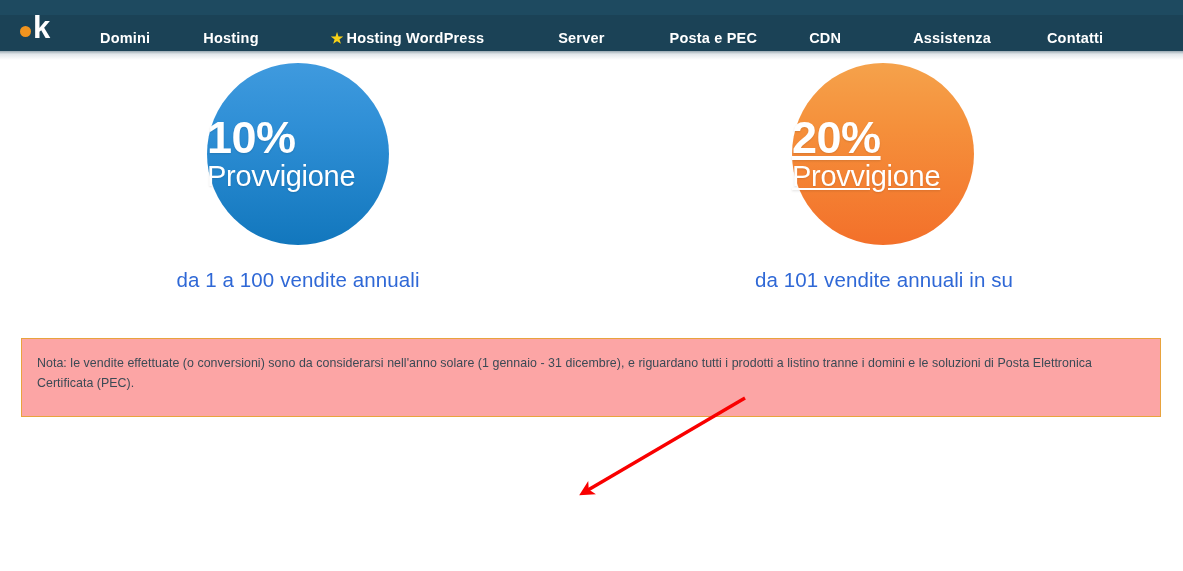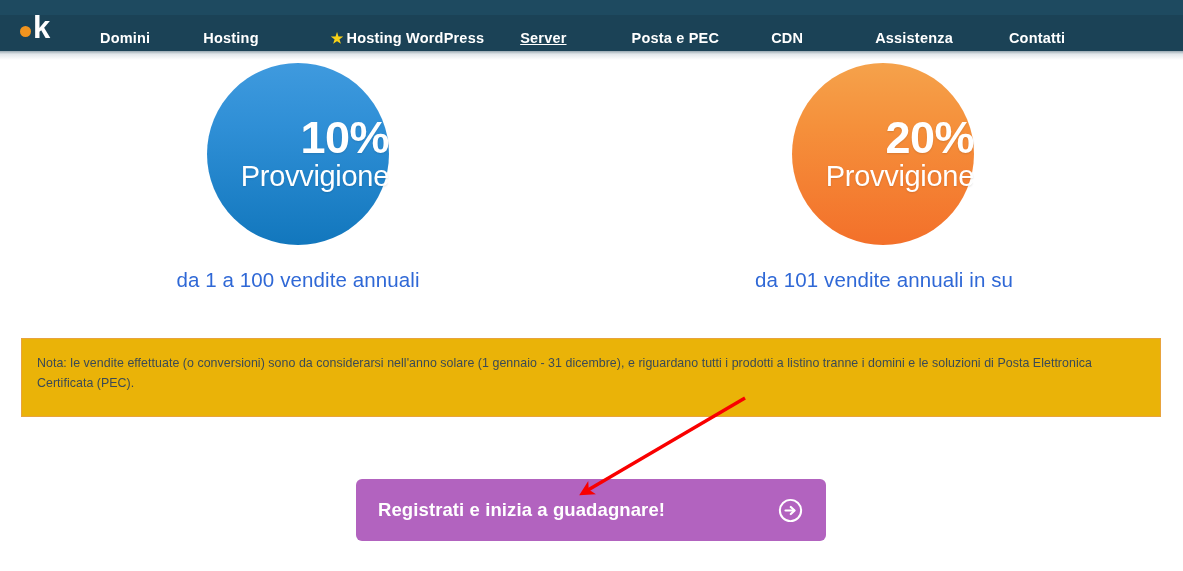--- a/index.html
+++ b/index.html
@@ -89,21 +89,21 @@
     color: #f7d117;
     font-size: 14px;
     margin-right: 3px;
     line-height: 1;
   }
 
   
   .ni-domini      { margin-left: 8px; }
   .ni-hosting     { margin-left: 53px; }
   .ni-wordpress   { margin-left: 72px; }
-  .ni-server      { margin-left: 36px; text-decoration: underline; }
+  .ni-server      { margin-left: 74px; }
   .ni-email       { margin-left: 65px; }
   .ni-cdn         { margin-left: 52px; }
   .ni-assistenza  { margin-left: 72px; }
   .ni-contatti    { margin-left: 56px; }
 
   
   .badge-wrap {
     position: absolute;
     top: 63px;
     width: 182px;
@@ -111,30 +111,31 @@
   }
   .badge-blue   { left: 207px; }
   .badge-orange { left: 792px; }
 
   .badge {
     width: 182px;
     height: 182px;
     border-radius: 50%;
     display: flex;
     flex-direction: column;
-    align-items: flex-end;
+    align-items: flex-start;
     justify-content: center;
     color: #ffffff;
     text-shadow: 0 1px 2px rgba(0,0,0,0.12);
   }
   .badge.blue {
     background: linear-gradient(to bottom, #3f9ade 0%, #2f8fd6 35%, #1277bd 100%);
   }
   .badge.orange {
     background: linear-gradient(to bottom, #f5a24b 0%, #f5903b 35%, #f3702a 100%);
+    text-decoration: underline;
   }
   .badge-pct {
     font-size: 45px;
     font-weight: bold;
     line-height: 44px;
     letter-spacing: -0.5px;
   }
   .badge-label {
     font-size: 29px;
     font-weight: normal;
@@ -156,21 +157,21 @@
   .caption-left  { left: 0px;   width: 596px; }
   .caption-right { left: 586px; width: 596px; }
 
   
   .note-box {
     position: absolute;
     left: 21px;
     top: 338px;
     width: 1140px;
     height: 79px;
-    background: #eab308;
+    background: #fca5a5;
     border: 1px solid #e8a33d;
     padding: 14px 20px 0 15px;
   }
   .note-text {
     color: #3b4a55;
     font-size: 12.4px;
     line-height: 20px;
     letter-spacing: 0.05px;
   }
 
@@ -279,28 +280,20 @@
     </div>
   </div>
 
   <div class="caption caption-left">da 1 a 100 vendite annuali</div>
   <div class="caption caption-right">da 101 vendite annuali in su</div>
 
   <div class="note-box">
     <div class="note-text">Nota: le vendite effettuate (o conversioni) sono da considerarsi nell'anno solare (1 gennaio - 31 dicembre), e riguardano tutti i prodotti a listino tranne i domini e le soluzioni di Posta Elettronica Certificata (PEC).</div>
   </div>
 
-  <button class="cta-button">
-    <span class="cta-label">Registrati e inizia a guadagnare!</span>
-    <svg class="cta-arrow-icon" viewBox="0 0 24 24">
-      <circle cx="12" cy="12" r="10.2" fill="none" stroke="#ffffff" stroke-width="1.9"></circle>
-      <path d="M7.2 12 H15.2" stroke="#ffffff" stroke-width="2.1" stroke-linecap="round" fill="none"></path>
-      <path d="M12.3 8.6 L15.9 12 L12.3 15.4" stroke="#ffffff" stroke-width="2.1" stroke-linecap="round" stroke-linejoin="round" fill="none"></path>
-    </svg>
-  </button>
 
   <svg class="annotation-arrow" viewBox="0 0 1183 571">
     <defs>
       <marker id="redhead" markerWidth="5" markerHeight="5" refX="1.6" refY="2.5" orient="auto" markerUnits="strokeWidth">
         <path d="M0.2,0.25 L4.6,2.5 L0.2,4.75 L1.35,2.5 Z" fill="#f90000"></path>
       </marker>
     </defs>
     <line x1="745" y1="398" x2="588" y2="490" stroke="#f90000" stroke-width="3.4" marker-end="url(#redhead)"></line>
   </svg>
 

